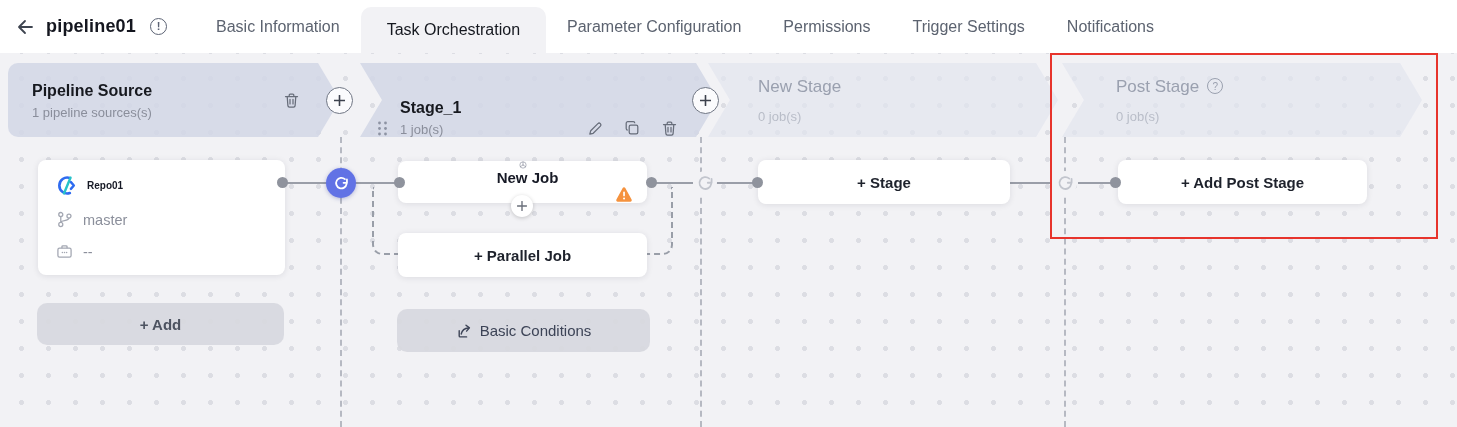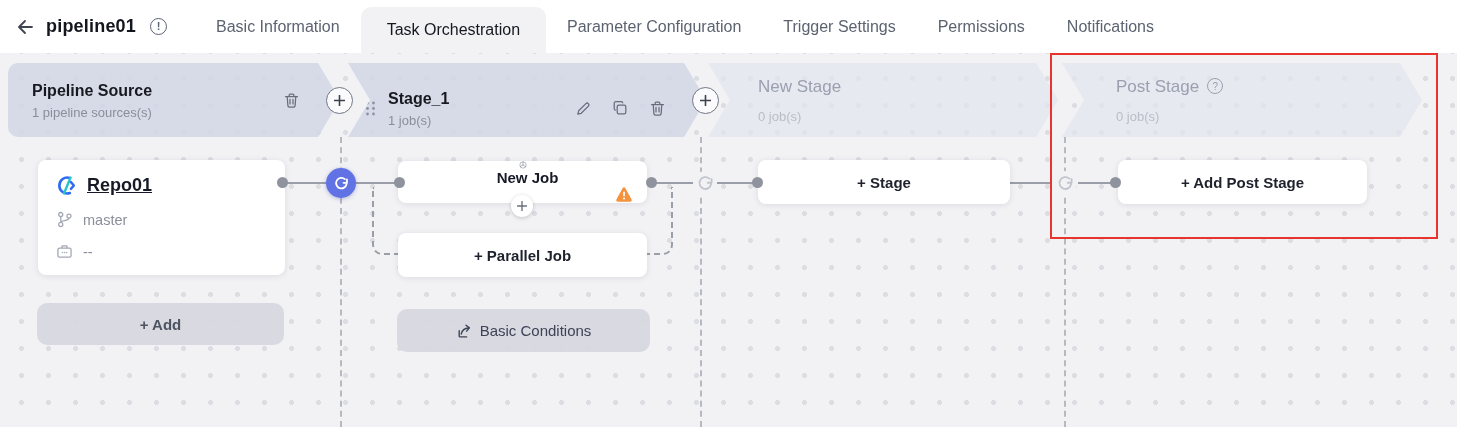--- a/index.html
+++ b/index.html
@@ -47,21 +47,21 @@
   .sync-blue { position: absolute; left: 326px; top: 115px; width: 30px; height: 30px; border-radius: 50%; background: #6172e5; display: flex; align-items: center; justify-content: center; z-index: 12; cursor: pointer; box-shadow: 0 1px 4px rgba(60,70,160,.35); }
   .sync-gray { position: absolute; top: 118px; width: 24px; height: 24px; border-radius: 50%; background: #f2f2f5; display: flex; align-items: center; justify-content: center; z-index: 12; cursor: pointer; }
 
   .branch-left  { position: absolute; left: 372px; top: 134px; width: 26px; height: 68px; border-left: 2px dashed #999ea8; border-bottom: 2px dashed #999ea8; border-bottom-left-radius: 10px; z-index: 3; }
   .branch-right { position: absolute; left: 647px; top: 134px; width: 26px; height: 68px; border-right: 2px dashed #999ea8; border-bottom: 2px dashed #999ea8; border-bottom-right-radius: 10px; z-index: 3; }
 
   
   .card { position: absolute; background: #fff; border-radius: 8px; box-shadow: 0 1px 6px rgba(30,34,45,0.10); z-index: 10; }
   .repo-card { left: 38px; top: 107px; width: 247px; height: 115px; padding: 15px 18px; display: flex; flex-direction: column; justify-content: space-between; cursor: pointer; }
   .r-row { display: flex; align-items: center; gap: 10px; }
-  .r-name { font-size: 18px; font-weight: bold; color: #171a26; text-decoration: underline; }
+  .r-name { font-size: 10px; font-weight: bold; color: #171a26; }
   .r-sub { font-size: 14.5px; color: #8b8f9b; }
 
   .job-card { left: 398px; top: 108px; width: 249px; height: 42px; display: flex; align-items: center; padding: 0 14px; cursor: pointer; flex-direction: column; }
   .j-name { font-size: 15px; font-weight: bold; color: #171a26; margin-left: 10px; }
   .j-warn { margin-left: auto; display: flex; }
   .plus-bubble { position: absolute; left: 511px; top: 142px; width: 22px; height: 22px; border-radius: 50%; background: #fff; box-shadow: 0 1px 4px rgba(0,0,0,0.2); display: flex; align-items: center; justify-content: center; z-index: 11; cursor: pointer; }
 
   .white-btn { position: absolute; background: #fff; border-radius: 8px; box-shadow: 0 1px 6px rgba(30,34,45,0.10); display: flex; align-items: center; justify-content: center; font-size: 15px; font-weight: bold; color: #1e222c; z-index: 10; cursor: pointer; }
   .parallel-btn { left: 398px; top: 180px; width: 249px; height: 44px; }
   .stage-btn { left: 758px; top: 107px; width: 252px; height: 44px; }
@@ -87,22 +87,22 @@
       </svg>
     </span>
     <span class="pipe-title">pipeline01</span>
     <span class="alert-circ">
         <span>!</span>
       </span>
     <div class="tabs">
       <div class="tab">Basic Information</div>
       <div class="tab active">Task Orchestration</div>
       <div class="tab">Parameter Configuration</div>
+      <div class="tab">Permissions</div>
       <div class="tab">Trigger Settings</div>
-      <div class="tab">Permissions</div>
       <div class="tab">Notifications</div>
     </div>
   </div>
 
   <div class="canvas">
 
     <div class="vsep" style="left:340px"></div>
     <div class="vsep" style="left:700px"></div>
     <div class="vsep" style="left:1064px"></div>
 
@@ -118,21 +118,21 @@
           </svg>
         </span>
       </div>
     </div>
     <div class="tip-plus" style="left:326px">
       <svg width="11" height="11" viewBox="0 0 11 11">
         <path d="M5.5 0.5 V10.5 M0.5 5.5 H10.5" stroke="#3c414d" stroke-width="1.6" stroke-linecap="round"></path>
       </svg>
     </div>
 
-    <div class="banner mid active-stage" style="left:348px; width:358px; padding:16px 40px 0 17px;">
+    <div class="banner mid active-stage" style="left:360px; width:358px; padding:16px 40px 0 17px;align-items:flex-end;">
       <span class="drag-handle">
         <svg width="11" height="17" viewBox="0 0 11 17">
           <g fill="#8d93a3">
             <circle cx="2.5" cy="3" r="1.4"></circle>
               <circle cx="8.5" cy="3" r="1.4"></circle>
             <circle cx="2.5" cy="8.5" r="1.4"></circle>
               <circle cx="8.5" cy="8.5" r="1.4"></circle>
             <circle cx="2.5" cy="14" r="1.4"></circle>
               <circle cx="8.5" cy="14" r="1.4"></circle>
           </g>

